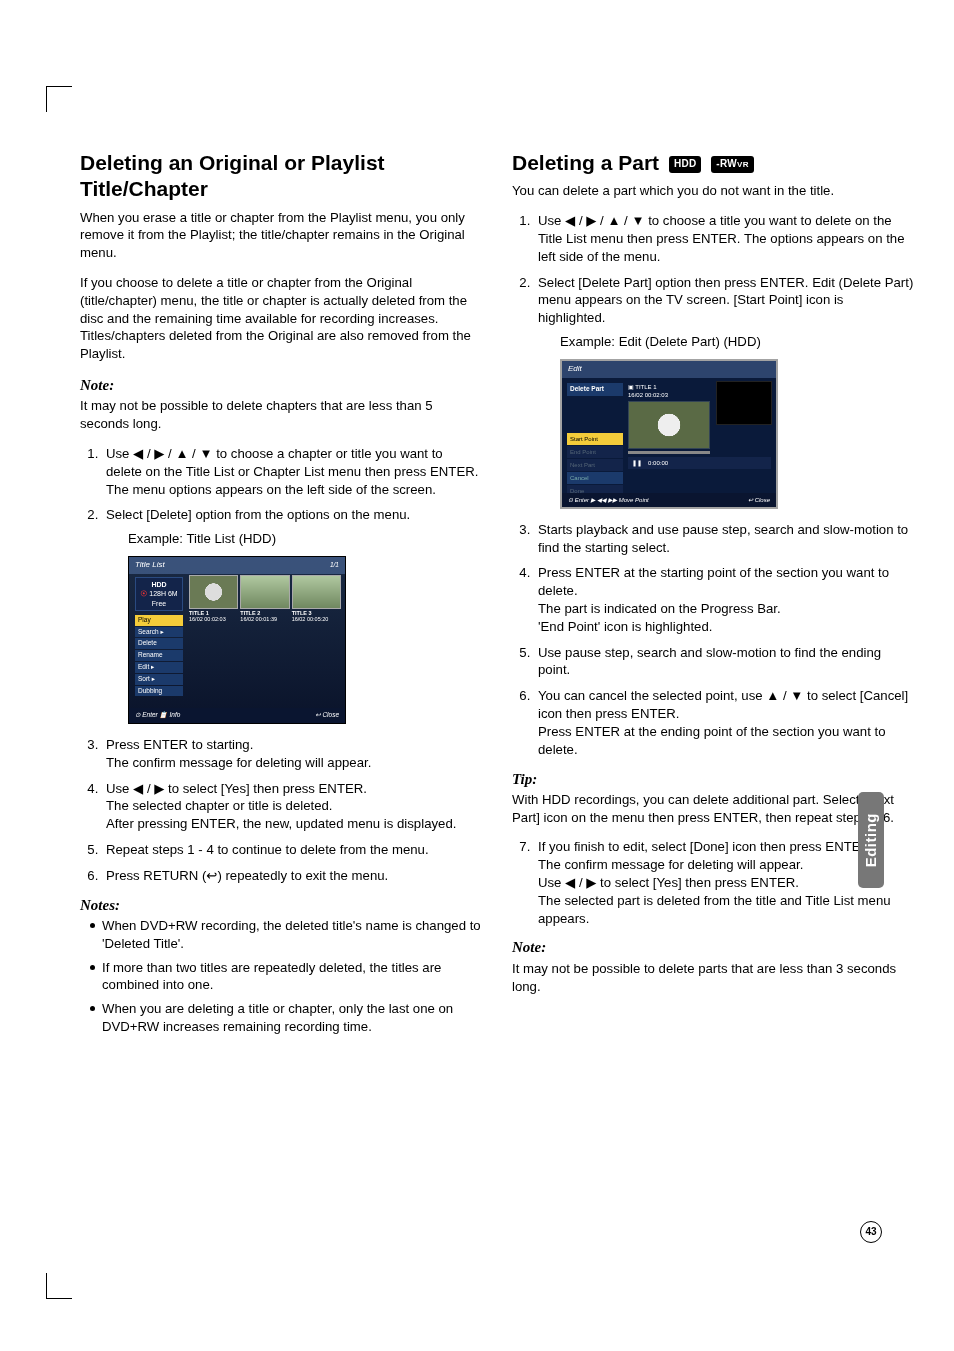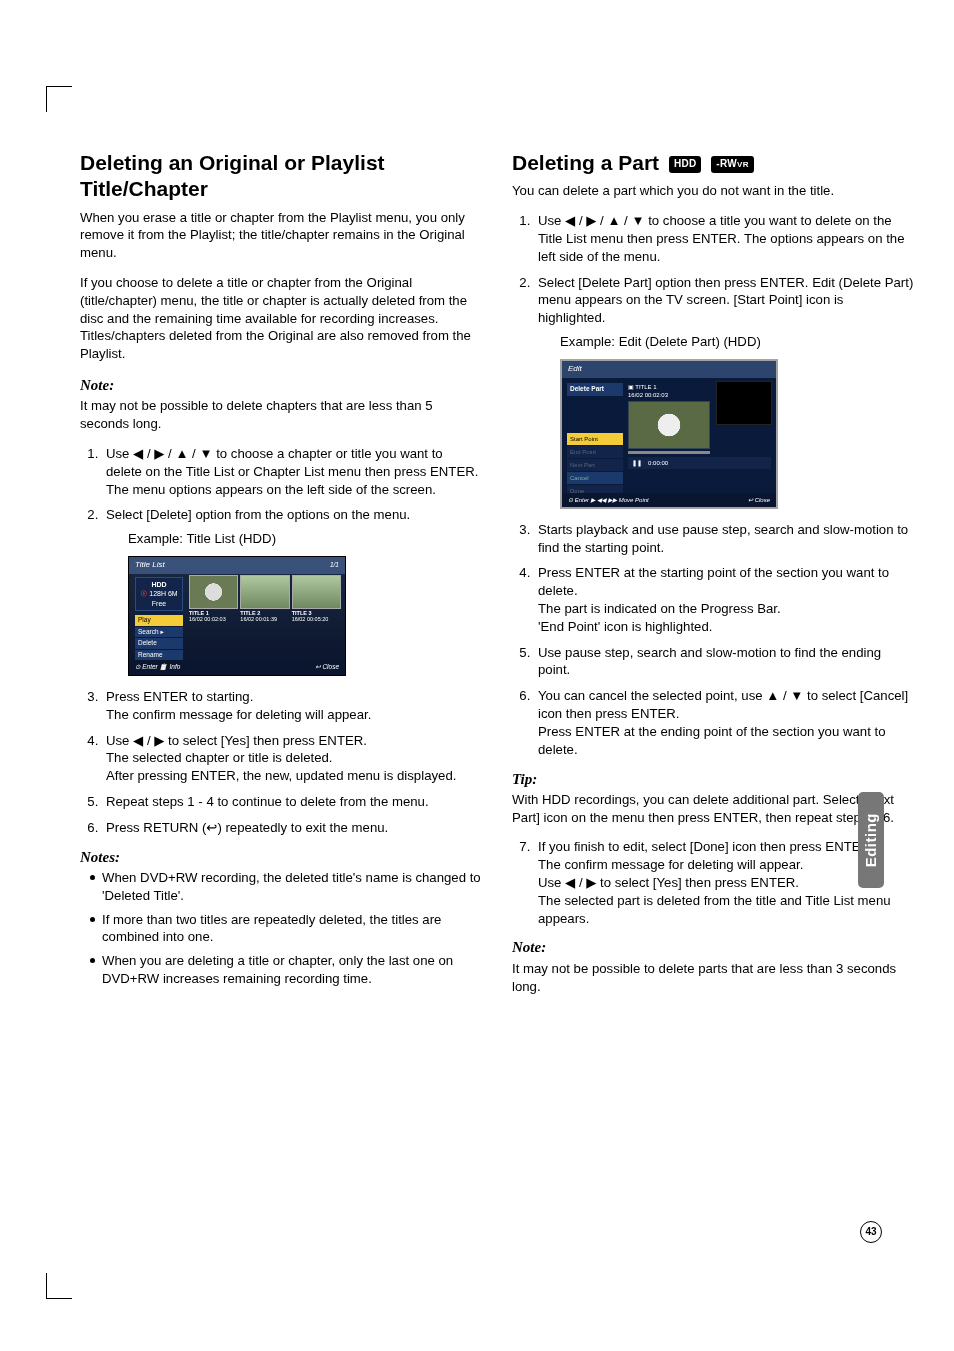--- a/index.html
+++ b/index.html
@@ -81,21 +81,21 @@
     position:absolute;
     right: 72px; bottom: 108px;
     width: 22px; height: 22px;
     border: 1.5px solid #000; border-radius: 50%;
     display:flex; align-items:center; justify-content:center;
     font-size: 10px; font-weight:bold;
   }
 
   
   .shot {
-    width: 218px; height: 120px;
+    width: 218px; height: 168px;
     background: linear-gradient(#1a2a44,#0a132a);
     margin: 4px 0 12px 22px;
     border: 1px solid #000;
     color:#fff;
     font-size:7px;
     position:relative;
     overflow:hidden;
   }
   .shot .titlebar { background: rgba(80,110,160,.6); padding:3px 6px; font-style:italic; font-size:8px; }
   .shot .hddbox { position:absolute; top:20px; left:6px; width:48px; background:#13244a; border:1px solid #2a4a80; padding:2px; text-align:center;}
@@ -267,21 +267,21 @@
           <div class="foot">
               <span>⊙ Enter   ▶ ◀◀ ▶▶ Move Point</span>
               <span>↩ Close</span>
             </div>
         </div>
       </li>
     </ol>
 
     <ol class="steps" start="3">
       <li>
-          <span class="sub">Starts playback and use pause step, search and slow-motion to find the starting point.</span>
+          <span class="sub">Starts playback and use pause step, search and slow-motion to find the starting select.</span>
         </li>
       <li>
         <span class="sub">Press ENTER at the starting point of the section you want to delete.</span>
         <span class="sub">The part is indicated on the Progress Bar.</span>
         <span class="sub">'End Point' icon is highlighted.</span>
       </li>
       <li>
           <span class="sub">Use pause step, search and slow-motion to find the ending point.</span>
         </li>
       <li>

